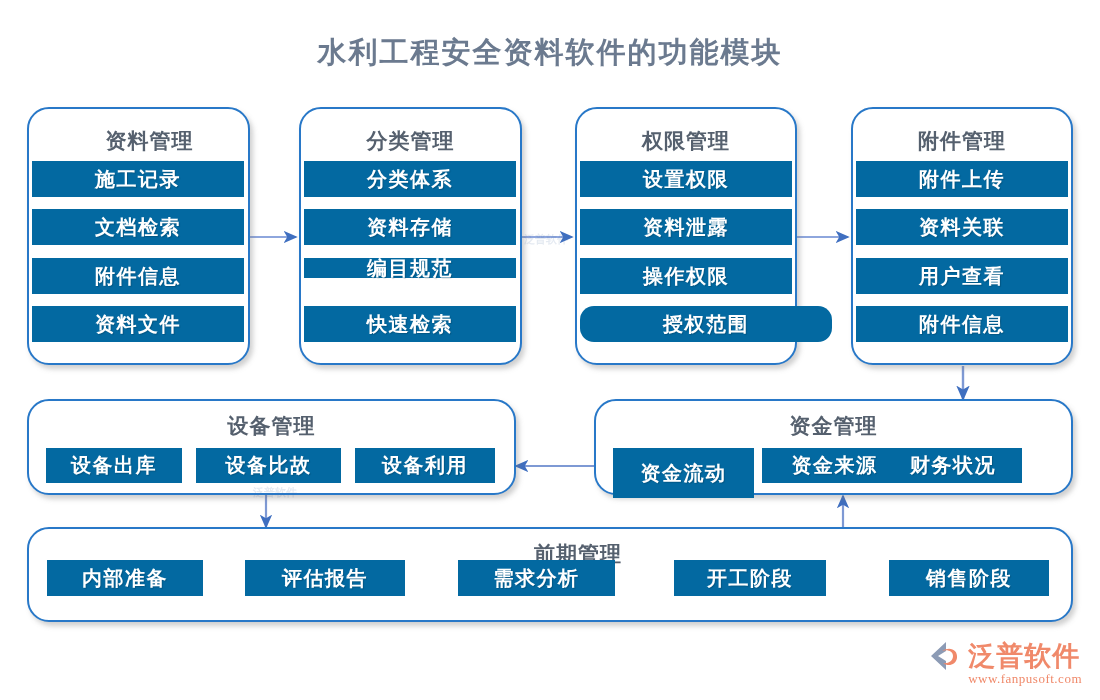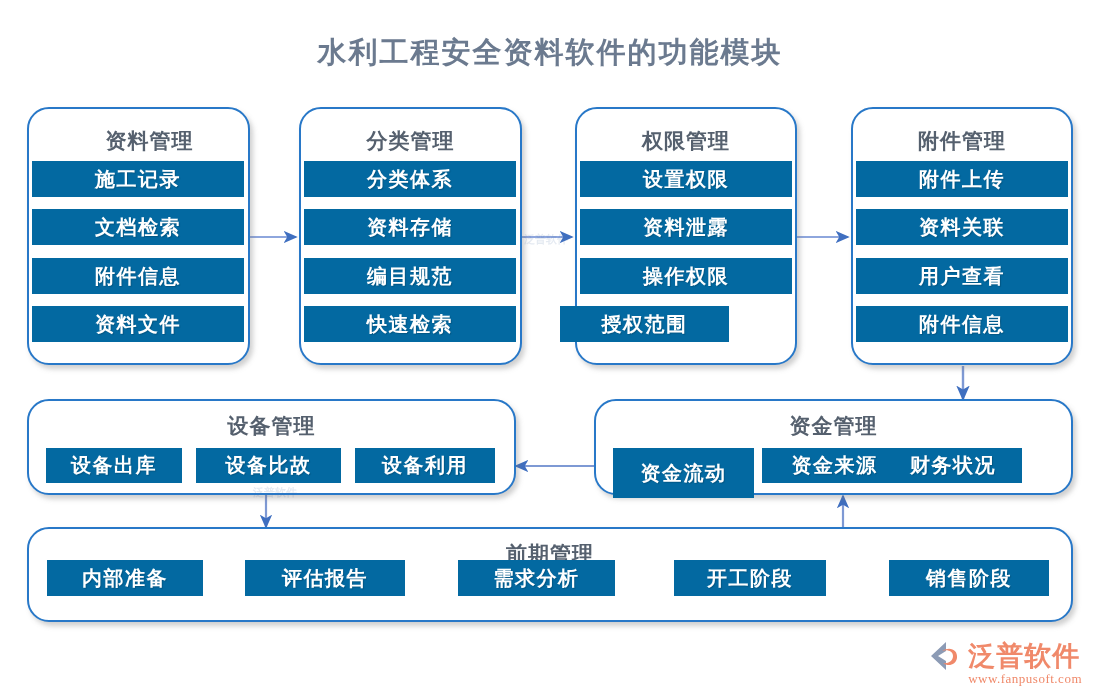--- a/index.html
+++ b/index.html
@@ -134,30 +134,30 @@
   <div class="item" style="left:32px;top:161px;width:212px;height:36px;">施工记录</div>
   <div class="item" style="left:32px;top:209px;width:212px;height:36px;">文档检索</div>
   <div class="item" style="left:32px;top:258px;width:212px;height:36px;">附件信息</div>
   <div class="item" style="left:32px;top:306px;width:212px;height:36px;">资料文件</div>
 
   <div class="card" style="left:299px;top:107px;width:223px;height:258px;">
     <div class="card-title" style="top:18px;">分类管理</div>
   </div>
   <div class="item" style="left:304px;top:161px;width:212px;height:36px;">分类体系</div>
   <div class="item" style="left:304px;top:209px;width:212px;height:36px;">资料存储</div>
-  <div class="item" style="left:304px;top:258px;width:212px;height:36px;">编目规范</div>
+  <div class="item" style="left:304px;top:258px;width:212px;height:20px;">编目规范</div>
   <div class="item" style="left:304px;top:306px;width:212px;height:36px;">快速检索</div>
 
   <div class="card" style="left:575px;top:107px;width:222px;height:258px;">
     <div class="card-title" style="top:18px;">权限管理</div>
   </div>
   <div class="item" style="left:580px;top:161px;width:212px;height:36px;">设置权限</div>
   <div class="item" style="left:580px;top:209px;width:212px;height:36px;">资料泄露</div>
   <div class="item" style="left:580px;top:258px;width:212px;height:36px;">操作权限</div>
-  <div class="item" style="left:560px;top:306px;width:169px;height:36px;">授权范围</div>
+  <div class="item" style="left:580px;top:306px;width:252px;height:36px;border-radius:14px;">授权范围</div>
 
   <div class="card" style="left:851px;top:107px;width:222px;height:258px;">
     <div class="card-title" style="top:18px;">附件管理</div>
   </div>
   <div class="item" style="left:856px;top:161px;width:212px;height:36px;">附件上传</div>
   <div class="item" style="left:856px;top:209px;width:212px;height:36px;">资料关联</div>
   <div class="item" style="left:856px;top:258px;width:212px;height:36px;">用户查看</div>
   <div class="item" style="left:856px;top:306px;width:212px;height:36px;">附件信息</div>
 
   <div class="card" style="left:27px;top:399px;width:489px;height:96px;">
@@ -168,21 +168,21 @@
   <div class="item" style="left:355px;top:448px;width:140px;height:35px;">设备利用</div>
 
   <div class="card" style="left:594px;top:399px;width:479px;height:96px;">
     <div class="card-title" style="top:11px;">资金管理</div>
   </div>
   <div class="item" style="left:613px;top:448px;width:141px;height:50px;">资金流动</div>
   <div class="item" style="left:762px;top:448px;width:145px;height:35px;">资金来源</div>
   <div class="item" style="left:884px;top:448px;width:138px;height:35px;">财务状况</div>
 
   <div class="card" style="left:27px;top:527px;width:1046px;height:95px;">
-    <div class="card-title" style="top:11px;">前期管理</div>
+    <div class="card-title" style="top:11px;padding-left:28px;">前期管理</div>
   </div>
   <div class="item" style="left:47px;top:560px;width:156px;height:36px;">内部准备</div>
   <div class="item" style="left:245px;top:560px;width:160px;height:36px;">评估报告</div>
   <div class="item" style="left:458px;top:560px;width:157px;height:36px;">需求分析</div>
   <div class="item" style="left:674px;top:560px;width:152px;height:36px;">开工阶段</div>
   <div class="item" style="left:889px;top:560px;width:160px;height:36px;">销售阶段</div>
 
   <div class="wm" style="left:524px;top:232px;">泛普软件</div>
   <div class="wm" style="left:253px;top:485px;">泛普软件</div>
 

